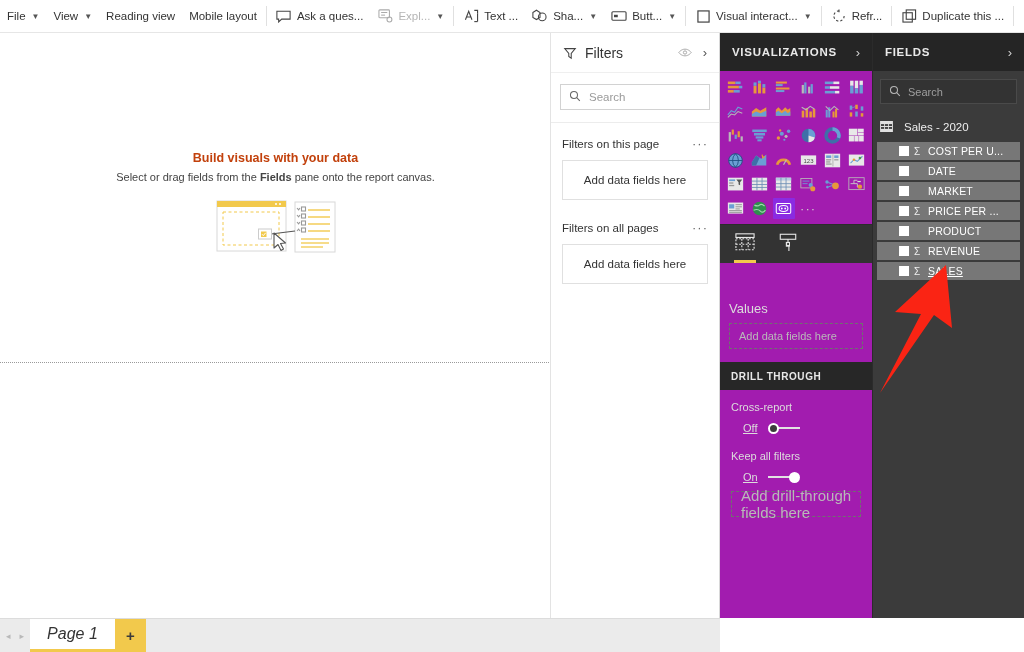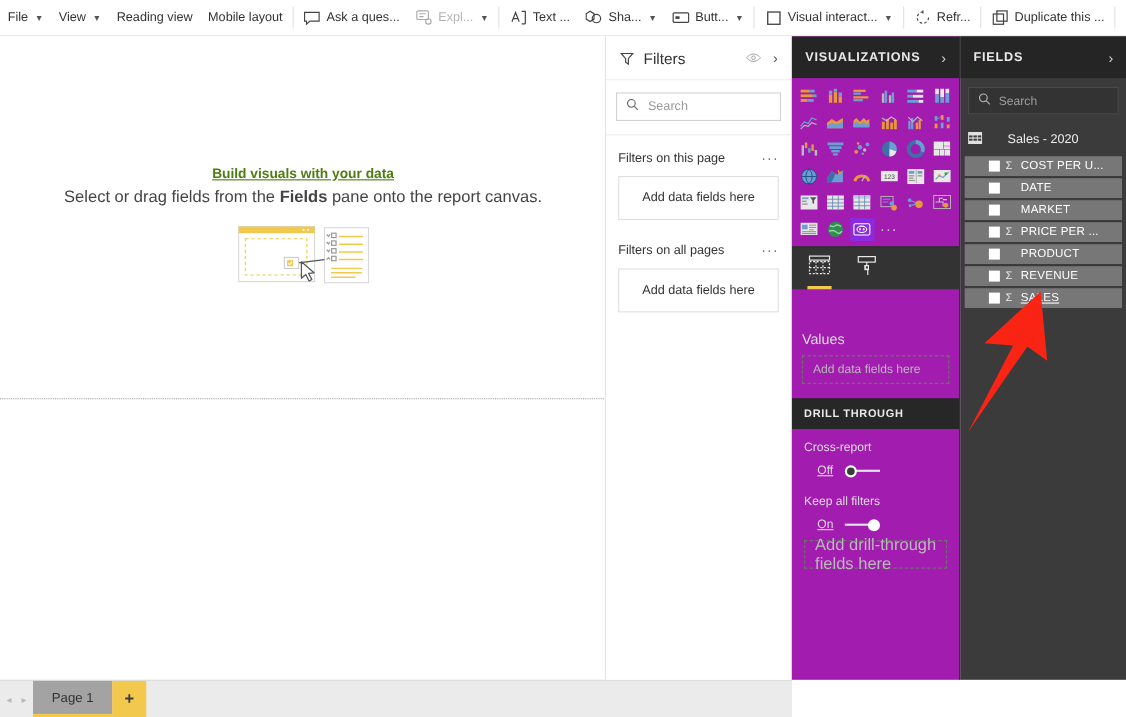--- a/index.html
+++ b/index.html
@@ -32,37 +32,37 @@
   
   .canvas-wrap {
     position: absolute; left: 0; top: 33px; width: 551px; height: 585px;
     background: #fff; border-right: 1px solid #e3e3e3; overflow: hidden;
   }
   .canvas-dotline {
     position: absolute; left: 0; top: 329px; width: 551px; height: 0;
     border-top: 1px dotted #9a9a9a;
   }
   .placeholder { position: absolute; left: 0; top: 118px; width: 551px; text-align: center; }
-  .ph-title { font-size: 12.5px; font-weight: bold; color: #4d7c0f; text-decoration: underline; }
-  .ph-sub   { font-size: 15px; color: #444; margin-top: 6px; }
+  .ph-title { font-size: 12.5px; font-weight: bold; color: #c2410c; }
+  .ph-sub   { font-size: 11px; color: #444; margin-top: 6px; }
   .ph-sub b { font-weight: bold; }
   .ph-art { margin-top: 17px; display: flex; justify-content: center; }
 
   
   .pagebar {
     position: absolute; left: 0; top: 618px; width: 720px; height: 34px;
     background: #ebebeb; display: flex; align-items: stretch;
     border-top: 1px solid #dcdcdc;
   }
   .pg-navs { display: flex; align-items: center; padding: 0 6px; gap: 9px; }
   .pg-nav { font-size: 9px; color: #b9b9b9; cursor: pointer; }
   .pg-tab {
     display: flex; align-items: center; padding: 0 17px;
-    background: #a3a3a3; border-bottom: 3px solid #f2c94c;
-    font-size: 12px; color: #333; cursor: pointer;
+    background: #ffffff; border-bottom: 3px solid #f2c94c;
+    font-size: 16px; color: #333; cursor: pointer; font-style: italic;
   }
   .pg-add {
     display: flex; align-items: center; justify-content: center;
     width: 31px; background: #f2c94c; color: #3b3b3b;
     font-size: 15px; font-weight: bold; cursor: pointer;
   }
 
   
   .pane-hdr-dark {
     display: flex; align-items: center; justify-content: space-between;
@@ -156,21 +156,21 @@
     position: absolute; left: 873px; top: 33px; width: 151px; height: 585px;
     background: #3b3b3b; overflow: hidden;
   }
   .fl-searchwrap { padding: 8px 7px 4px; }
   .fl-search {
     display: flex; align-items: center; gap: 7px; height: 25px;
     background: #333; border: 1px solid #4a4a4a; padding: 0 8px;
   }
   .fl-search .sp { font-size: 11px; color: #9e9e9e; }
   .fl-table {
-    display: flex; align-items: center; gap: 23px; height: 25px;
+    display: flex; align-items: center; gap: 11px; height: 25px;
     padding-left: 7px; margin-top: 6px; cursor: pointer;
   }
   .fl-table .tname { font-size: 11.5px; color: #ededed; }
   .fl-rows { margin-top: 3px; padding: 0 4px; }
   .fl-row {
     display: flex; align-items: center; height: 18px; margin-bottom: 2px;
     background: #777; padding-left: 22px; gap: 5px; cursor: pointer;
   }
   .fl-cb { width: 10px; height: 10px; background: #fff; flex: none; }
   .fl-sig { font-size: 10px; color: #efefef; width: 9px; flex: none; }

